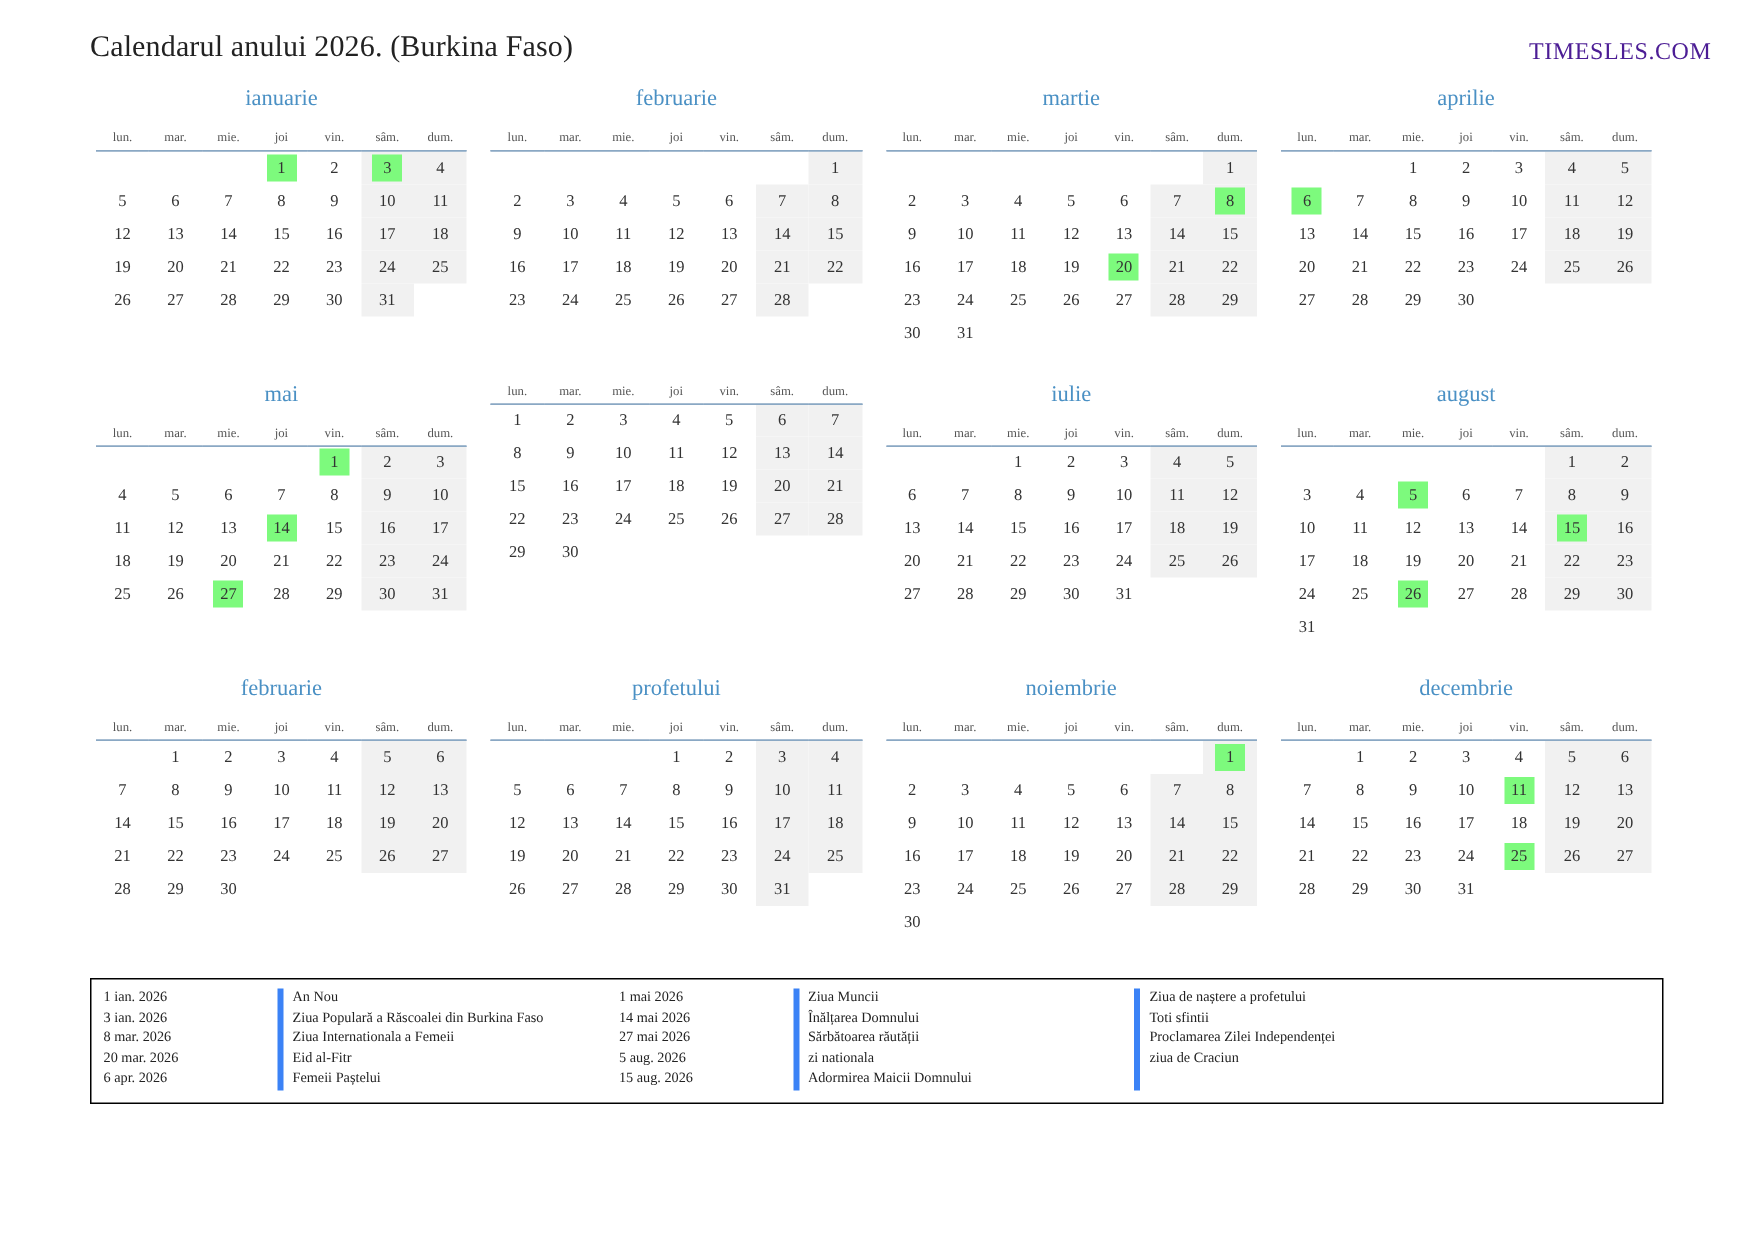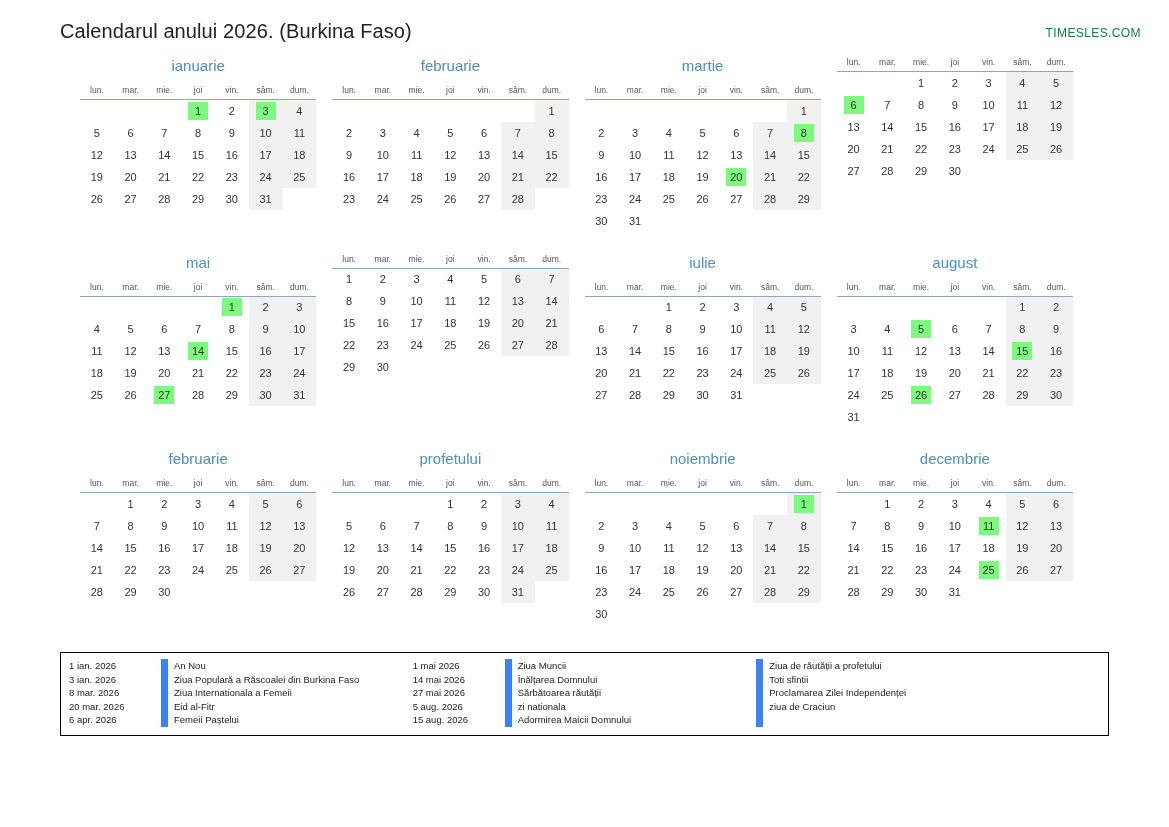--- a/index.html
+++ b/index.html
@@ -6,42 +6,43 @@
   html, body {
     margin: 0; padding: 0;
     width: 1169px; height: 827px;
     background: #ffffff;
     font-family: "Liberation Sans", sans-serif;
   }
   .page {
     position: relative;
     width: 1169px; height: 827px;
     background: #fff;
+    font-family: Liberation Serif, serif;
   }
   .header {
     display: flex;
     align-items: flex-start;
     justify-content: space-between;
     padding: 20px 28px 0 60px;
   }
   .title {
     font-size: 20px;
     color: #222;
     font-weight: normal;
     letter-spacing: 0.1px;
   }
   .brand {
-    font-size: 12px;
-    color: #15803d;
+    font-size: 16px;
+    color: #4c1d95;
     letter-spacing: 0.4px;
     margin-top: 6px;
   }
   .months {
-    margin: 14px 16px 0 0;
-    padding: 0 72px;
+    margin: 14px 4px 0 0;
+    padding: 0 56px;
     display: flex;
     flex-wrap: wrap;
   }
   .month {
     width: 25%;
     padding: 0 8px;
     margin-bottom: 22px;
   }
   .month-name {
     text-align: center;
@@ -87,28 +88,29 @@
     right: 60px;
     top: 652px;
     border: 1px solid #000;
     padding: 6px 8px 8px 8px;
     display: flex;
   }
   .legend-col {
     width: 33.33%;
     display: flex;
     padding-right: 6px;
+    gap: 24px;
   }
   .legend-dates {
     width: 92px;
     flex: none;
   }
   .legend-names {
     flex: 1;
-    border-left: 7px solid #3b82f6;
+    border-left: 4px solid #3b82f6;
     padding-left: 6px;
   }
   .legend-dates div, .legend-names div {
     font-size: 9.5px;
     color: #222;
     line-height: 13.5px;
     white-space: nowrap;
     overflow: hidden;
   }
 </style>
@@ -315,20 +317,21 @@
               <td>&nbsp;</td>
               <td>&nbsp;</td>
               <td>&nbsp;</td>
               <td>&nbsp;</td>
               <td>&nbsp;</td>
             </tr>
           </tbody>
         </table>
       </div>
       <div class="month">
+        <div class="month-name">aprilie</div>
         <table class="cal">
           <thead>
             <tr>
               <th>lun.</th>
               <th>mar.</th>
               <th>mie.</th>
               <th>joi</th>
               <th>vin.</th>
               <th>sâm.</th>
               <th>dum.</th>
@@ -934,21 +937,21 @@
         <div class="legend-names">
           <div>Ziua Muncii</div>
           <div>Înălțarea Domnului</div>
           <div>Sărbătoarea răutății</div>
           <div>zi nationala</div>
           <div>Adormirea Maicii Domnului</div>
         </div>
       </div>
       <div class="legend-col">
         <div class="legend-names">
-          <div>Ziua de răutății a profetului</div>
+          <div>Ziua de naștere a profetului</div>
           <div>Toti sfintii</div>
           <div>Proclamarea Zilei Independenței</div>
           <div>ziua de Craciun</div>
         </div>
       </div>
     </div>
 
 </div>
 
 </body></html>

